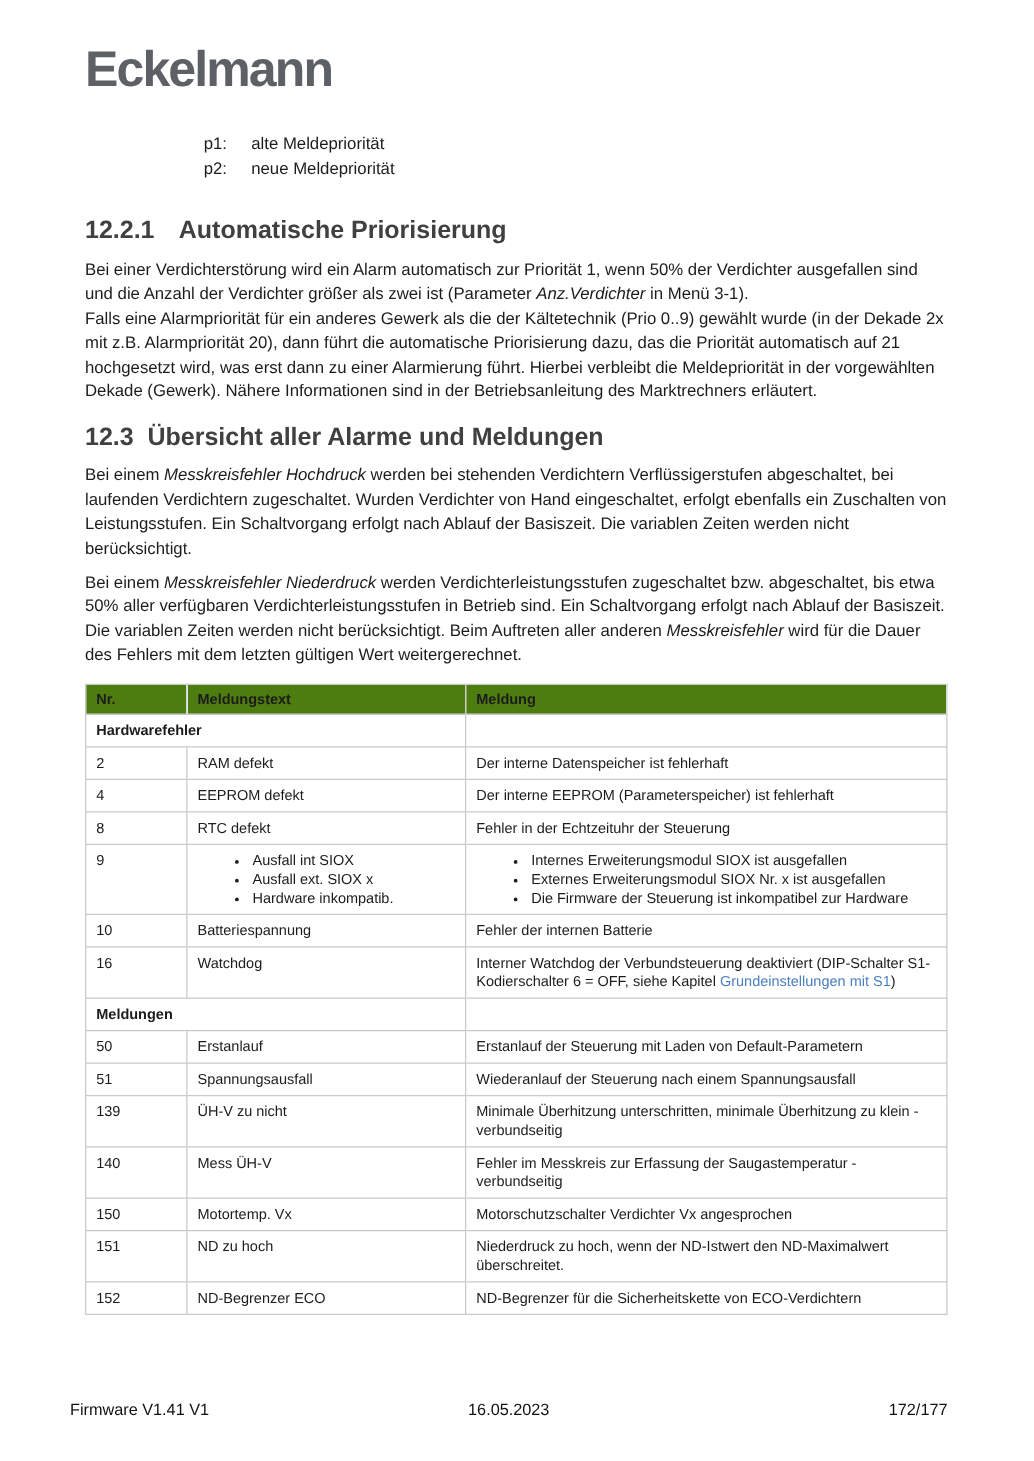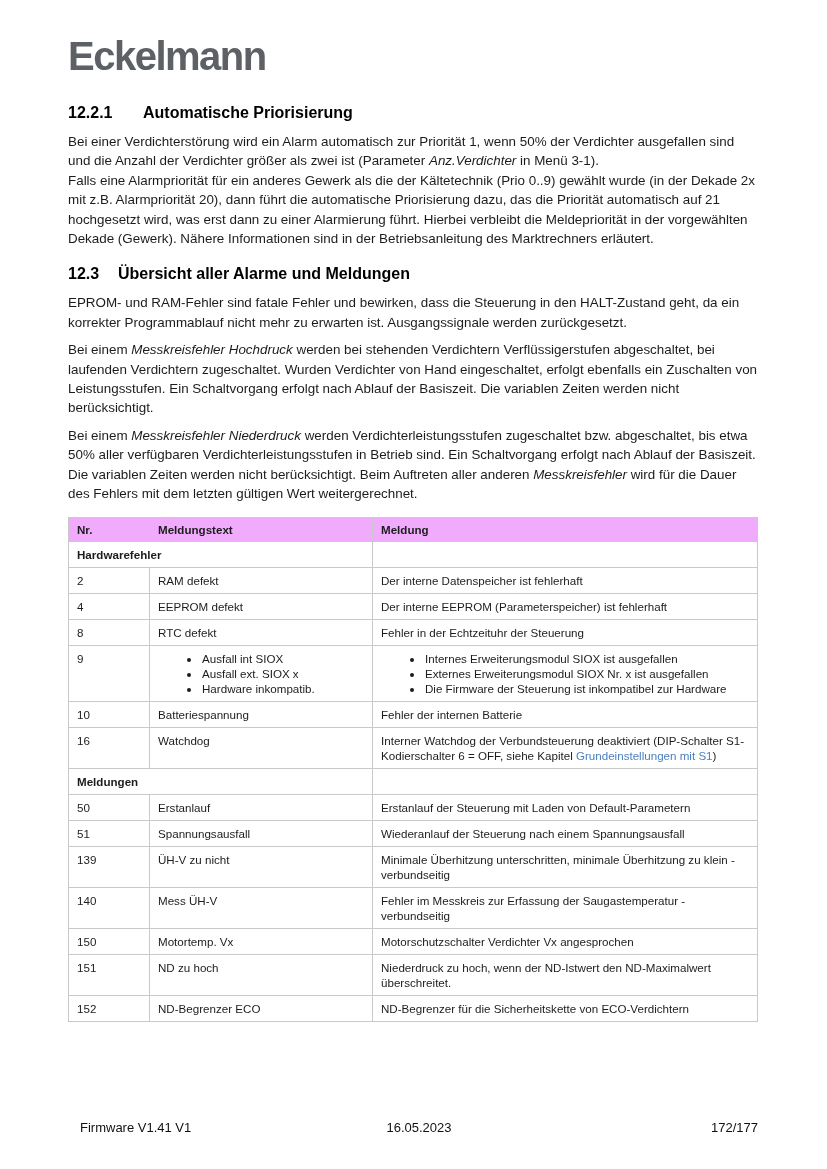--- a/index.html
+++ b/index.html
@@ -8,69 +8,78 @@
     font-family:"Liberation Sans",sans-serif;color:#1c1c1c;
   }
   .content{padding:0 69px 0 68px;}
   .logo{
     margin:36px 0 12px 0;font-size:40px;font-weight:bold;color:#5d6166;
     letter-spacing:-1.5px;line-height:40px;
   }
   .defs{margin:29px 0 0 95px;font-size:13.4px;line-height:20px;}
   .def-row{display:flex;}
   .def-term{width:38px;flex:0 0 38px;}
-  h2{font-size:16px;font-weight:bold;color:#000000;margin:0;}
+  h2{font-size:20px;font-weight:bold;color:#404040;margin:0;}
   .h-auto-prior{margin-top:28px;}
   .h-uebersicht{margin-top:17px;}
   .h-auto-prior .num{display:inline-block;width:75px;}
   .h-uebersicht .num{display:inline-block;width:50px;}
   p.body{font-size:13.4px;line-height:19.4px;margin:8px 0 0 0;}
   p.body.first{margin-top:10px;}
   .it{font-style:italic;}
   .link{color:#4a7fc1;cursor:pointer;}
   table.alarms{
     border-collapse:collapse;width:100%;margin-top:13px;
     font-size:11.6px;line-height:15px;table-layout:fixed;
   }
   table.alarms th,table.alarms td{
     border:1px solid #c9c9c9;padding:5px 8px;vertical-align:top;text-align:left;
     overflow:hidden;
   }
-  table.alarms thead th{background:#f0abfc;font-weight:bold;padding:4px 8px;}
+  table.alarms thead th{background:#4d7c0f;font-weight:bold;padding:4px 8px;}
   col.c1{width:81px;}
   col.c2{width:223px;}
   col.c3{width:385px;}
   tr.section-row td{font-weight:bold;}
   table.alarms ul{margin:0;padding-left:43px;list-style:disc;}
   table.alarms li{padding-left:1px;}
   .footer{
-    position:absolute;left:80px;right:69px;top:1120px;display:flex;
+    position:absolute;left:56px;right:69px;top:1120px;display:flex;
     font-size:13px;color:#111;
   }
   .footer .f-left{flex:1;text-align:left;}
   .footer .f-center{flex:1;text-align:center;}
   .footer .f-right{flex:1;text-align:right;}
 </style>
 </head>
 <body>
 
 <div class="content">
 
   <div class="logo">Eckelmann</div>
 
+  <div class="defs">
+    <div class="def-row">
+      <span class="def-term">p1:</span>
+      <span>alte Meldepriorität</span>
+    </div>
+    <div class="def-row">
+      <span class="def-term">p2:</span>
+      <span>neue Meldepriorität</span>
+    </div>
+  </div>
 
   <h2 class="h-auto-prior">
     <span class="num">12.2.1</span><span>Automatische Priorisierung</span>
   </h2>
   <p class="body first"><span>Bei einer Verdichterstörung wird ein Alarm automatisch zur Priorität 1, wenn 50% der Verdichter ausgefallen sind und die Anzahl der Verdichter größer als zwei ist (Parameter </span><span class="it">Anz.Verdichter</span><span> in Menü 3-1).</span><br><span>Falls eine Alarmpriorität für ein anderes Gewerk als die der Kältetechnik (Prio 0..9) gewählt wurde (in der Dekade 2x mit z.B. Alarmpriorität 20), dann führt die automatische Priorisierung dazu, das die Priorität automatisch auf 21 hochgesetzt wird, was erst dann zu einer Alarmierung führt. Hierbei verbleibt die Meldepriorität in der vorgewählten Dekade (Gewerk). Nähere Informationen sind in der Betriebsanleitung des Marktrechners erläutert.</span></p>
 
   <h2 class="h-uebersicht">
     <span class="num">12.3</span><span>Übersicht aller Alarme und Meldungen</span>
   </h2>
-  <p class="body first"><span>EPROM- und RAM-Fehler sind fatale Fehler und bewirken, dass die Steuerung in den HALT-Zustand geht, da ein korrekter Programmablauf nicht mehr zu erwarten ist. Ausgangssignale werden zurückgesetzt.</span></p>
   <p class="body"><span>Bei einem </span><span class="it">Messkreisfehler Hochdruck</span><span> werden bei stehenden Verdichtern Verflüssigerstufen abgeschaltet, bei laufenden Verdichtern zugeschaltet. Wurden Verdichter von Hand eingeschaltet, erfolgt ebenfalls ein Zuschalten von Leistungsstufen. Ein Schaltvorgang erfolgt nach Ablauf der Basiszeit. Die variablen Zeiten werden nicht berücksichtigt.</span></p>
   <p class="body"><span>Bei einem </span><span class="it">Messkreisfehler Niederdruck</span><span> werden Verdichterleistungsstufen zugeschaltet bzw. abgeschaltet, bis etwa 50% aller verfügbaren Verdichterleistungsstufen in Betrieb sind. Ein Schaltvorgang erfolgt nach Ablauf der Basiszeit. Die variablen Zeiten werden nicht berücksichtigt. Beim Auftreten aller anderen </span><span class="it">Messkreisfehler</span><span> wird für die Dauer des Fehlers mit dem letzten gültigen Wert weitergerechnet.</span></p>
 
   <table class="alarms">
     <colgroup>
         <col class="c1">
         <col class="c2">
         <col class="c3">
       </colgroup>
     <thead>

